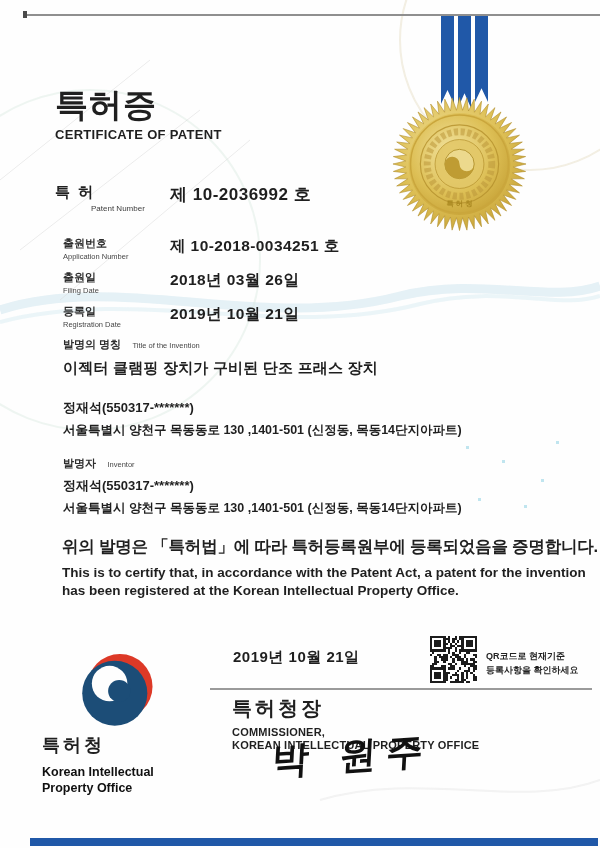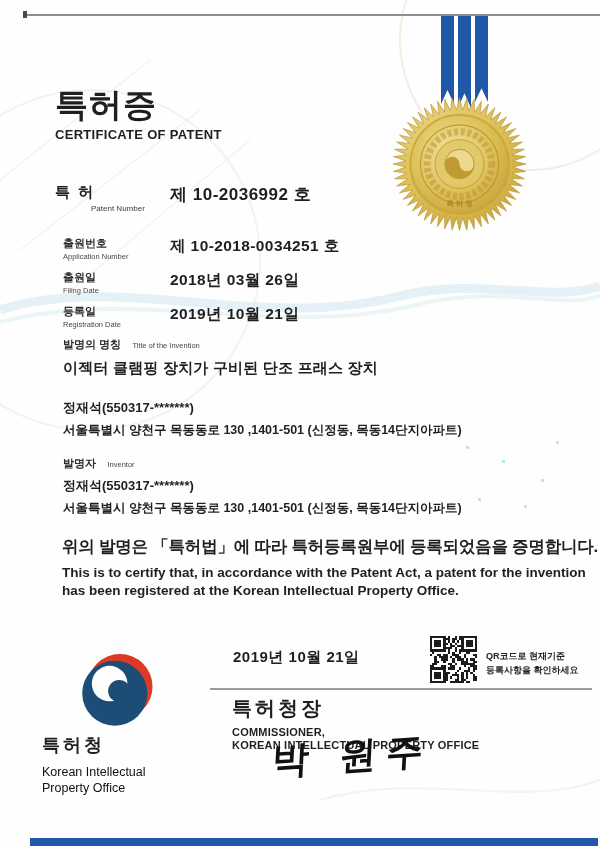--- a/index.html
+++ b/index.html
@@ -70,21 +70,21 @@
   .comm-ko{font-size:20px;font-weight:800;letter-spacing:3px;}
   .comm-en{font-size:11px;font-weight:700;margin-top:4px;letter-spacing:.2px;}
   .comm-en2{font-size:11px;font-weight:700;margin-top:1px;letter-spacing:.2px;}
   .signature{left:272px;top:731px;font-size:37px;font-weight:800;letter-spacing:10px;
     transform:rotate(-4deg) skewX(-7deg);color:#111;}
 
   
   .logo{left:42px;top:654px;width:150px;text-align:left;}
   .logo svg{display:block;margin:0 auto;}
   .logo-ko{font-size:18px;font-weight:700;letter-spacing:3px;margin-top:5px;}
-  .logo-en{font-size:12.5px;font-weight:400;line-height:1.3;margin-top:7px;color:#101010;}
+  .logo-en{font-size:12.5px;font-weight:700;line-height:1.3;margin-top:7px;color:#101010;}
 
   .bottom-bar{left:30px;right:2px;bottom:2px;height:8px;background:var(--bar,#2058a8);}
 </style>
 </head>
 <body>
 
 <div class="page">
 
   <svg class="decor" width="600" height="848" viewBox="0 0 600 848">
     <path d="M0,310 C120,272 260,332 400,296 C480,276 550,304 600,286" fill="none" stroke="#cfe6ee" stroke-width="9" opacity="0.55"></path>

